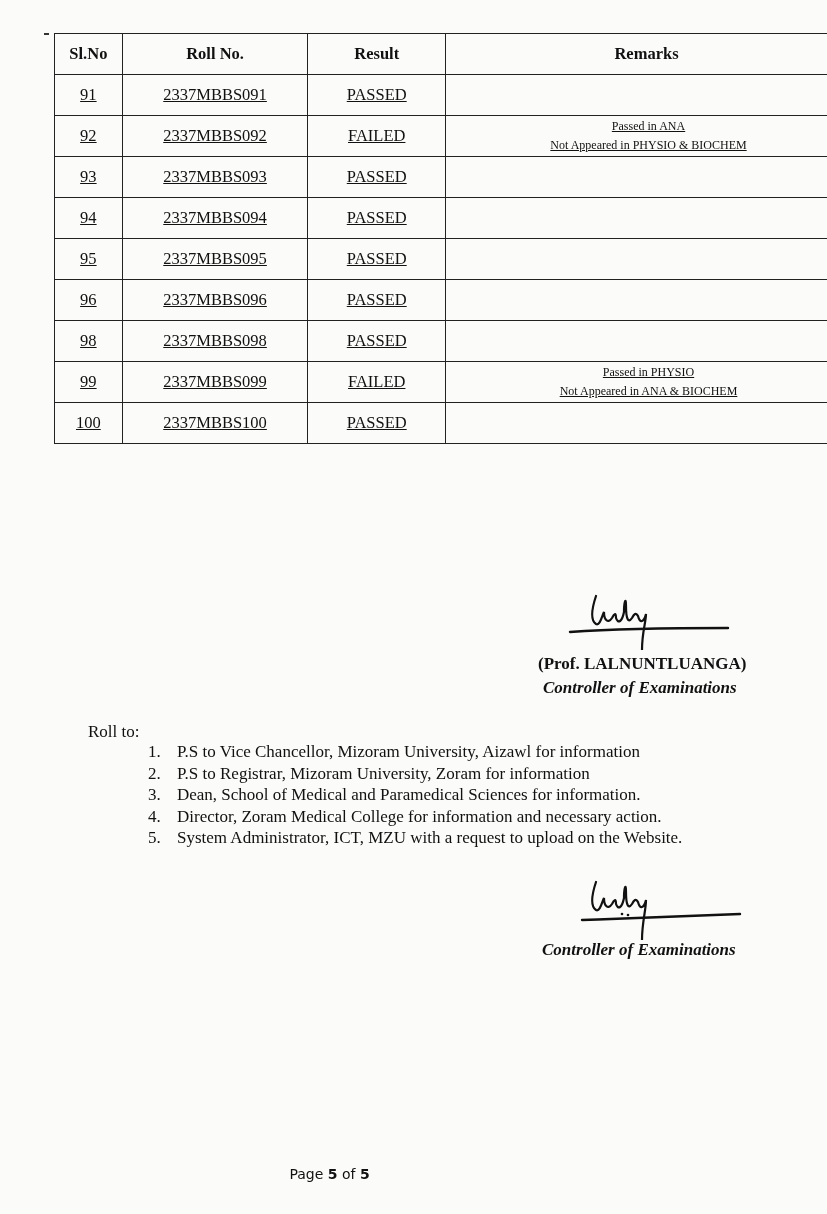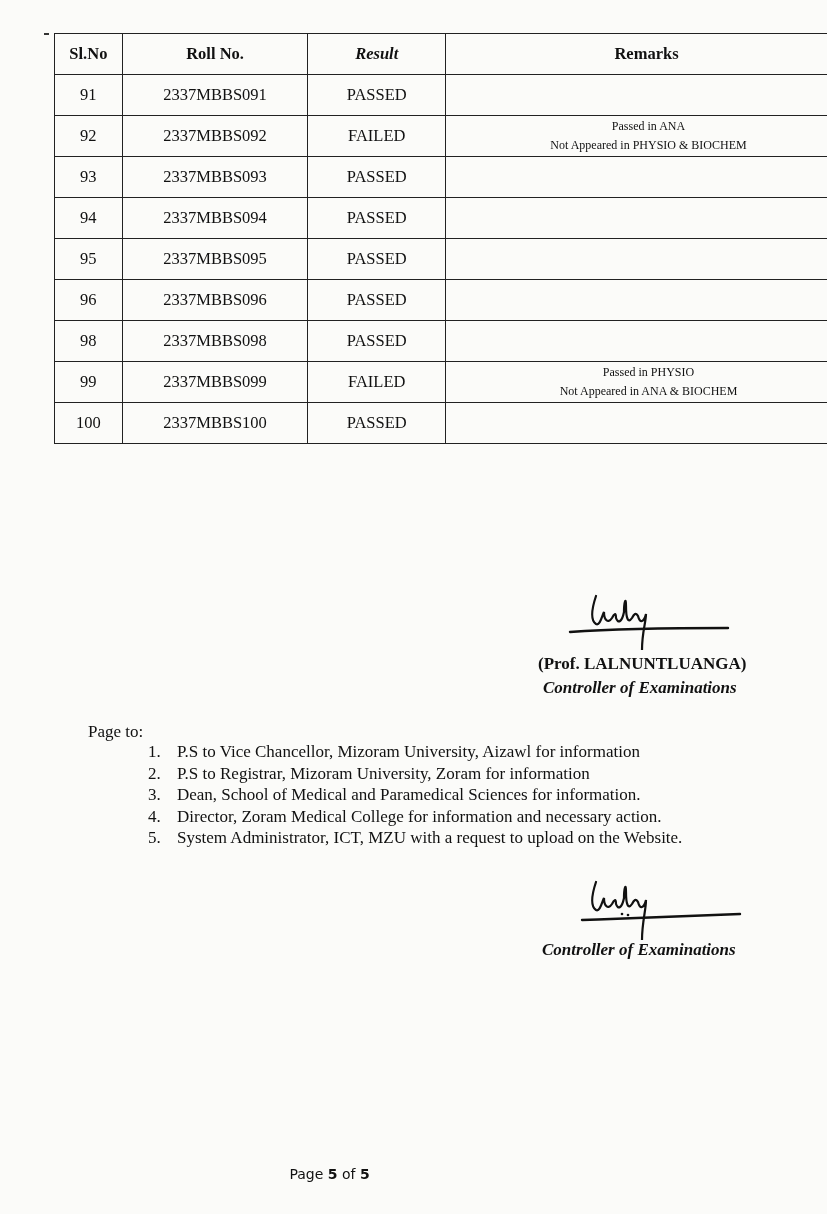--- a/index.html
+++ b/index.html
@@ -8,22 +8,22 @@
       font-family: "Liberation Serif", serif; color: #111;
     }
     .tbl {
       position: absolute; left: 54px; top: 33px; width: 794px;
       border-collapse: collapse; font-size: 16.5px;
     }
     .tbl td, .tbl th {
       border: 1.5px solid #222; text-align: center; vertical-align: middle; padding: 0;
     }
     .tbl th { font-weight: bold; height: 40px; font-size: 16.5px; }
-    .tbl td { height: 40px; }
-    .c1 { width: 61px; } .c2 { width: 169px; } .c3 { width: 125px; font-style: italic; } .c4 { width: 367px; }
+    .tbl td { height: 40px; text-decoration: underline; }
+    .c1 { width: 61px; } .c2 { width: 169px; } .c3 { width: 125px; } .c4 { width: 367px; }
     .tbl td.rem { text-align: center; padding-left: 4px; font-size: 12px; line-height: 19px; }
     .sig1 { position: absolute; left: 566px; top: 588px; width: 170px; height: 62px; }
     .name {
       position: absolute; left: 538px; top: 654px; font-weight: bold; font-size: 17px;
     }
     .title1 {
       position: absolute; left: 543px; top: 678px; font-weight: bold; font-style: italic; font-size: 17px;
     }
     .copy-to { position: absolute; left: 88px; top: 722px; font-size: 17px; }
     .copy-list {
@@ -143,21 +143,21 @@
   </tbody>
 </table>
 
 <svg class="sig1" viewBox="0 0 170 62">
   <path d="M30 8 C 26 20, 24 32, 30 36 C 34 38, 36 28, 38 24 C 38 32, 42 36, 46 30 C 48 26, 50 24, 50 30 C 52 36, 56 34, 58 24 C 58 14, 60 8, 60 18 C 60 30, 62 36, 66 30 C 68 26, 70 24, 72 28 C 74 36, 78 34, 80 26 C 80 34, 76 44, 76 62" fill="none" stroke="#111" stroke-width="2.2" stroke-linecap="round"></path>
   <path d="M4 44 C 60 40, 120 40, 162 40" fill="none" stroke="#111" stroke-width="2.4" stroke-linecap="round"></path>
 </svg>
 <div class="name">(Prof. LALNUNTLUANGA)</div>
 <div class="title1">Controller of Examinations</div>
 
-<div class="copy-to">Page to:</div>
+<div class="copy-to">Roll to:</div>
 <ol class="copy-list">
   <li>
       <span class="num">1.</span>
       <span class="txt">P.S to Vice Chancellor, Mizoram University, Aizawl for information</span>
     </li>
   <li>
       <span class="num">2.</span>
       <span class="txt">P.S to Registrar, Mizoram University, Zoram for information</span>
     </li>
   <li>

